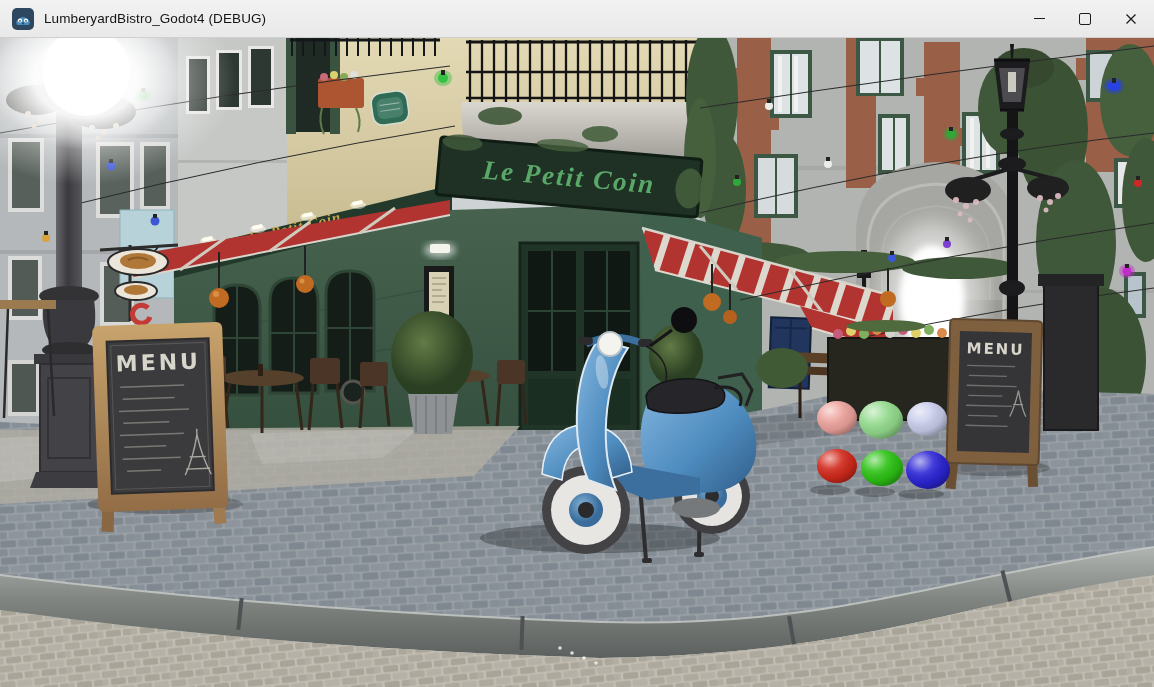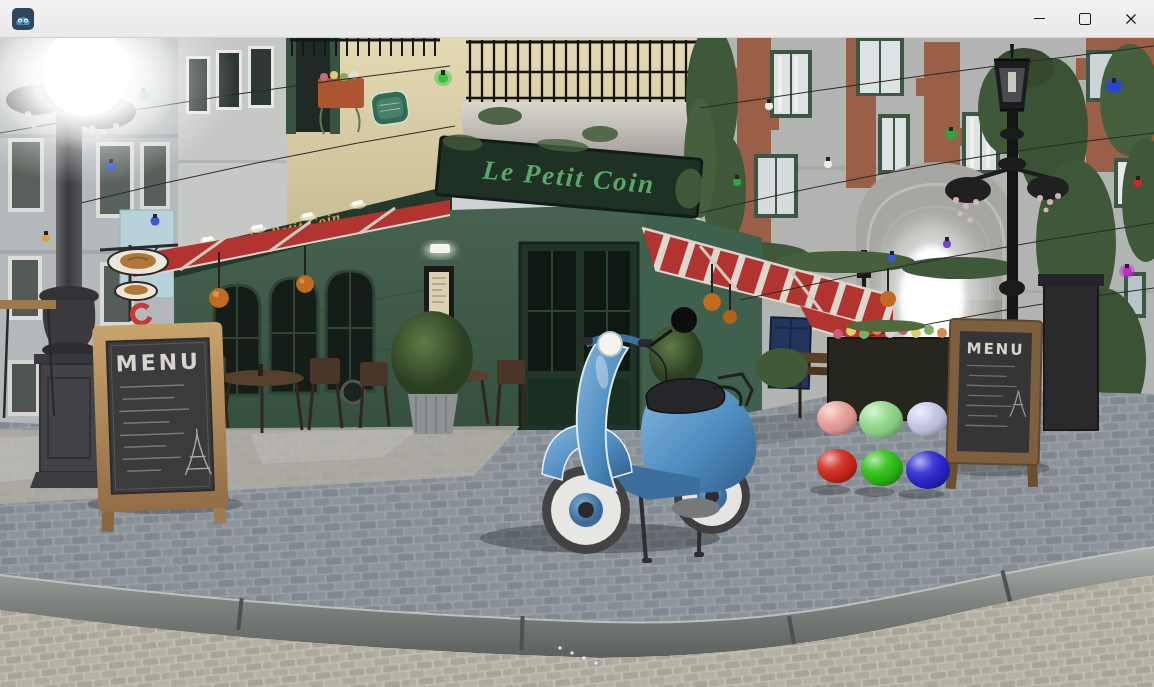--- a/index.html
+++ b/index.html
@@ -28,20 +28,21 @@
     <div class="app-icon">
       <svg width="18" height="18" viewBox="0 0 18 18">
         <path d="M2,12 Q9,2 16,12 L15,15 L3,15 Z" fill="#478cbf"></path>
         <circle cx="6" cy="10.5" r="2.1" fill="#ffffff"></circle>
         <circle cx="12" cy="10.5" r="2.1" fill="#ffffff"></circle>
         <circle cx="6" cy="10.8" r="0.9" fill="#2c475f"></circle>
         <circle cx="12" cy="10.8" r="0.9" fill="#2c475f"></circle>
         <rect x="8" y="12.6" width="2" height="1.6" fill="#2c475f"></rect>
       </svg>
     </div>
+    <span class="win-title">LumberyardBistro_Godot4 (DEBUG)</span>
     <div class="controls">
       <div class="ctl">
           <div class="min-glyph"></div>
         </div>
       <div class="ctl">
           <div class="max-glyph"></div>
         </div>
       <div class="ctl">
         <svg width="12" height="12" viewBox="0 0 12 12">
           <path d="M1.5,1.5 L10.5,10.5 M10.5,1.5 L1.5,10.5" stroke="#1c1c1c" stroke-width="1.3"></path>

